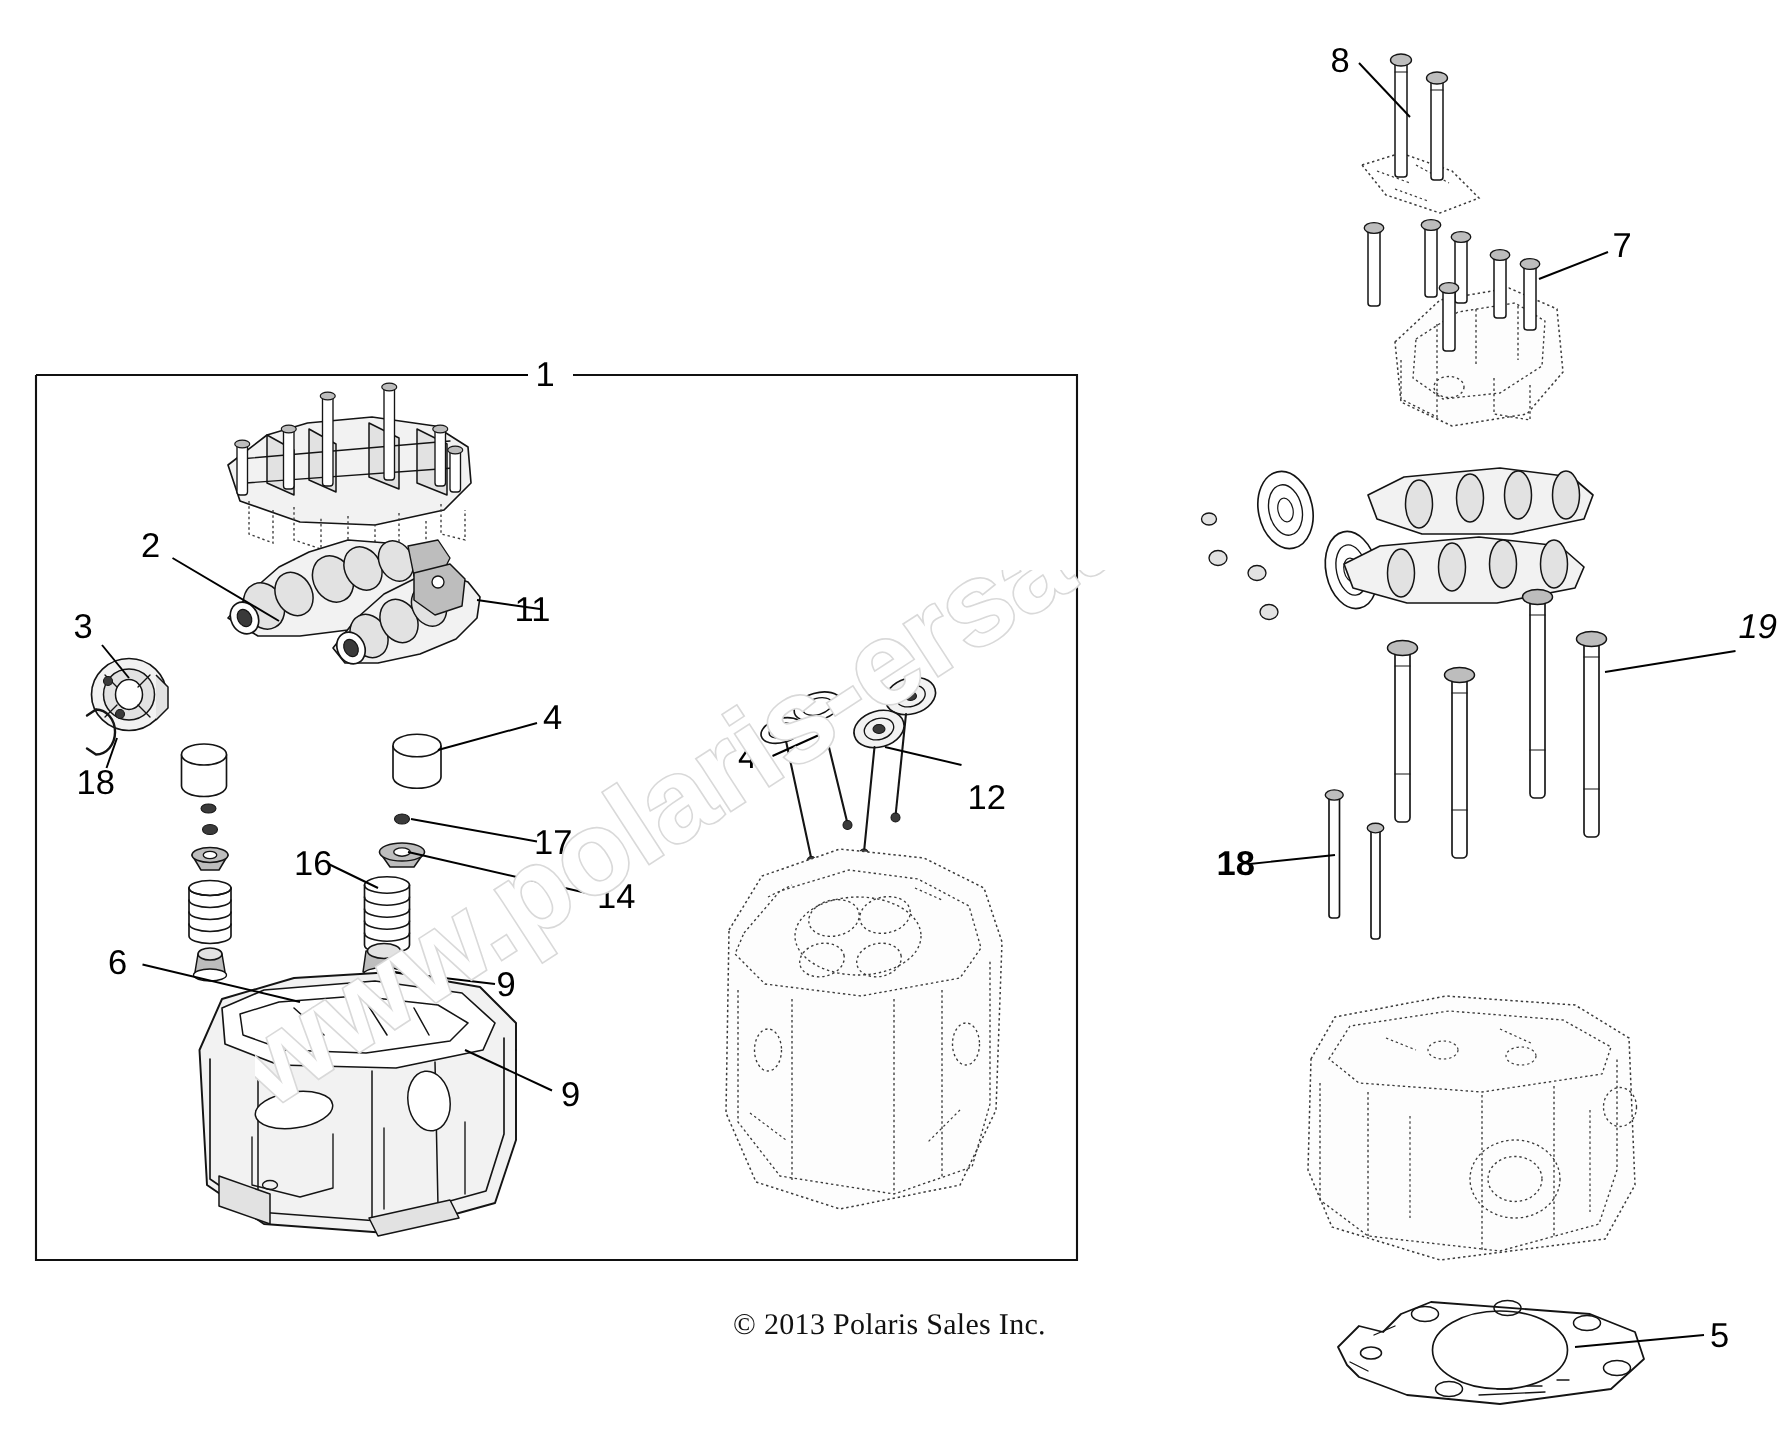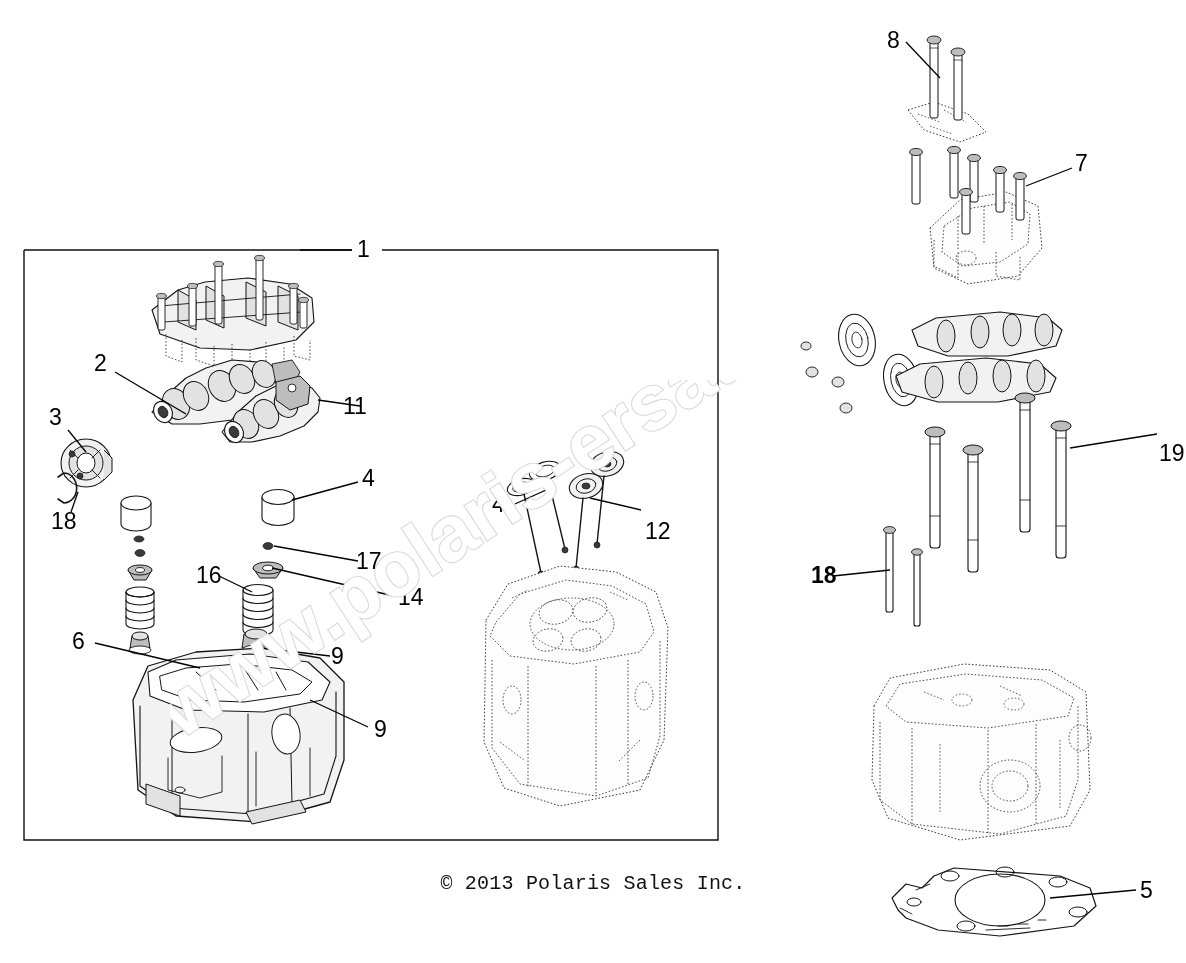--- a/index.html
+++ b/index.html
@@ -32,21 +32,21 @@
     line-height: 1;
     white-space: nowrap;
     user-select: none;
   }
   #copyright {
     position: absolute;
     left: 0;
     top: 872px;
     width: 1186px;
     text-align: center;
-    font-family: Liberation Mono, monospace;
+    font-family: Liberation Serif, serif;
     font-size: 20px;
     color: #111111;
     letter-spacing: 0.2px;
   }
   #watermark {
     position: absolute;
     left: 170px;
     top: 380px;
     width: 840px;
     height: 440px;
@@ -425,21 +425,21 @@
   <div class="callout-label" style="left:374px;  top:718px;">9</div>
   <div class="callout-label" style="left:362px;  top:467px;">4</div>
   <div class="callout-label" style="left:343px;  top:395px;text-align:right;">11</div>
   <div class="callout-label" style="left:645px;  top:497px;margin-top:23px;">12</div>
   <div class="callout-label" style="left:331px;  top:645px;">9</div>
   <div class="callout-label" style="left:398px;  top:586px;">14</div>
   <div class="callout-label" style="left:51px;   top:510px;">18</div>
   <div class="callout-label" style="left:196px;  top:564px;">16</div>
   <div class="callout-label" style="left:356px;  top:550px;">17</div>
   <div class="callout-label" style="left:811px;  top:564px;font-weight:bold;">18</div>
-  <div class="callout-label" style="left:1159px; top:442px;">19</div>
+  <div class="callout-label" style="left:1159px; top:406px;font-style:italic;">19</div>
 
   <svg id="watermark" viewBox="0 0 840 440">
     <text id="watermark-text" x="10" y="360" transform="rotate(-33 10 360)">www.polaris-ersatzteile.de</text>
   </svg>
 
   <div id="copyright">© 2013 Polaris Sales Inc.</div>
 
 </div>
 
 </body></html>

